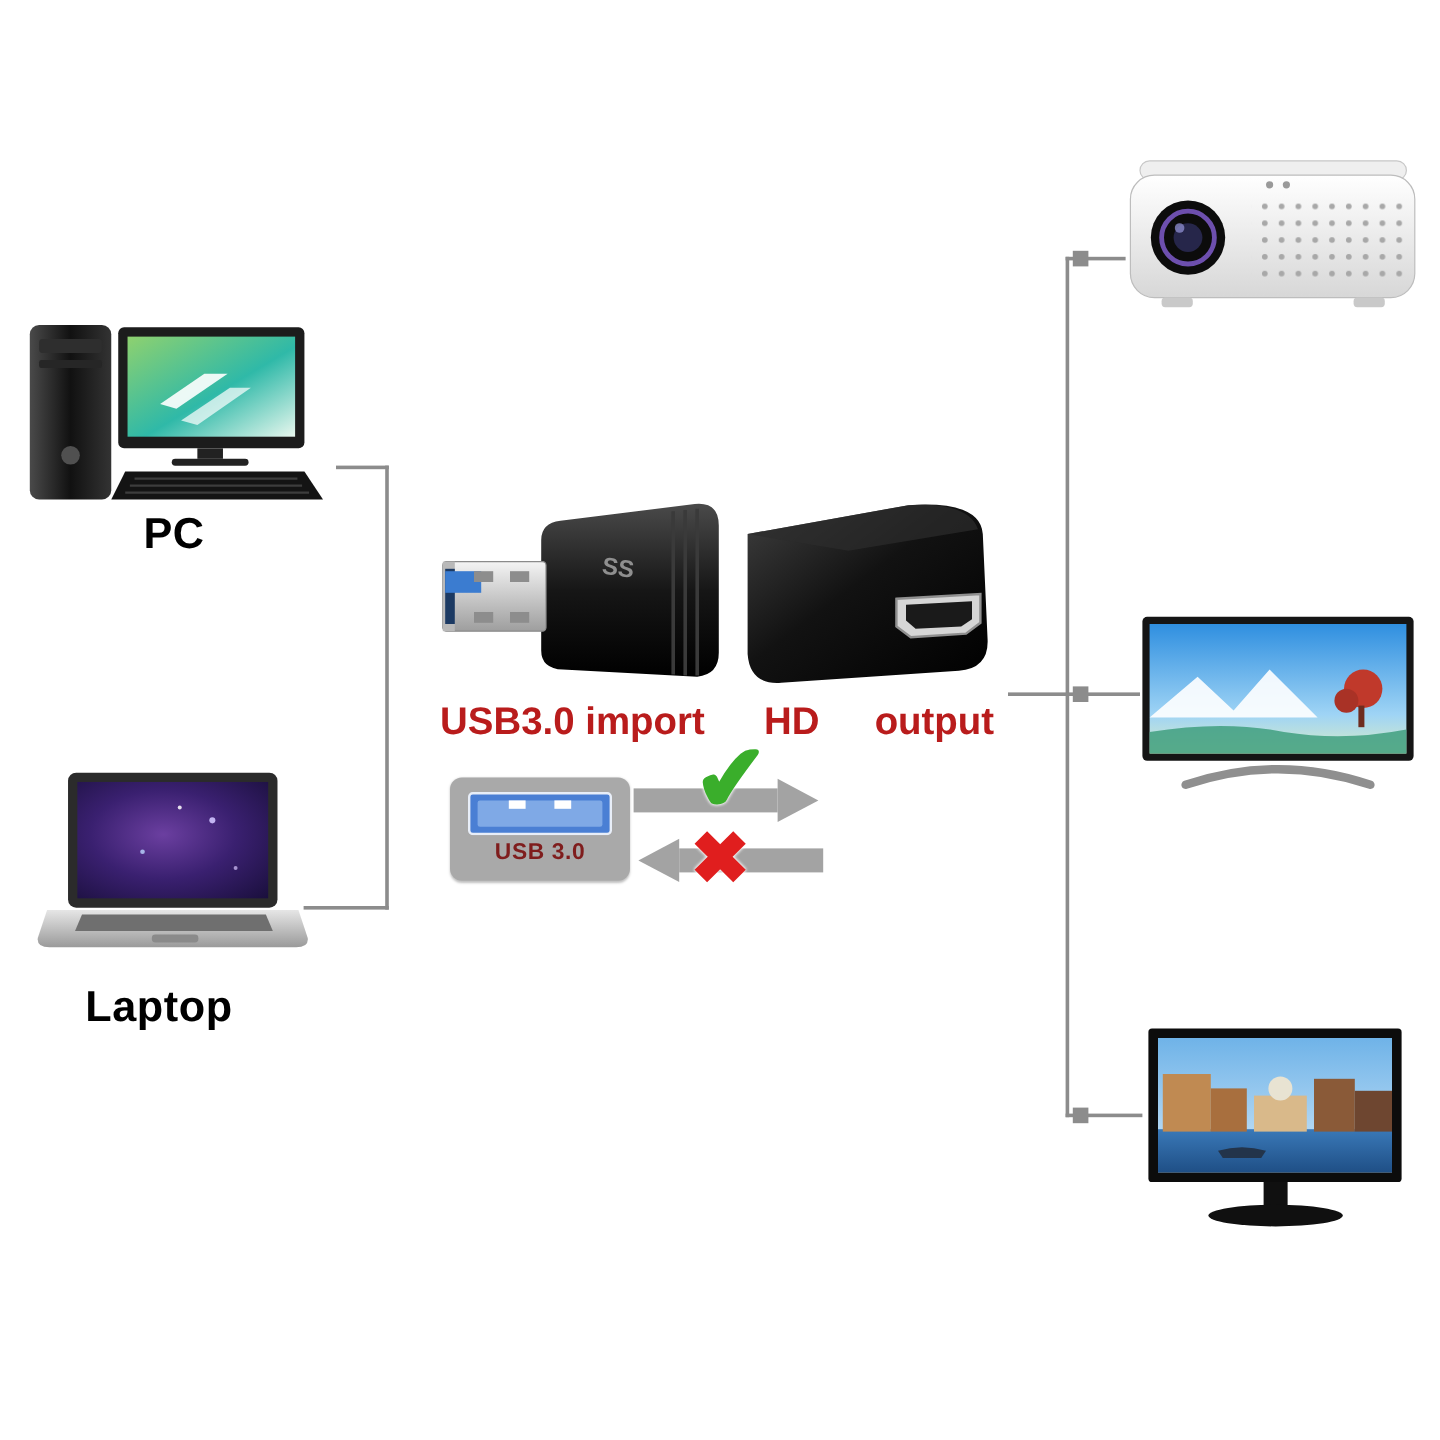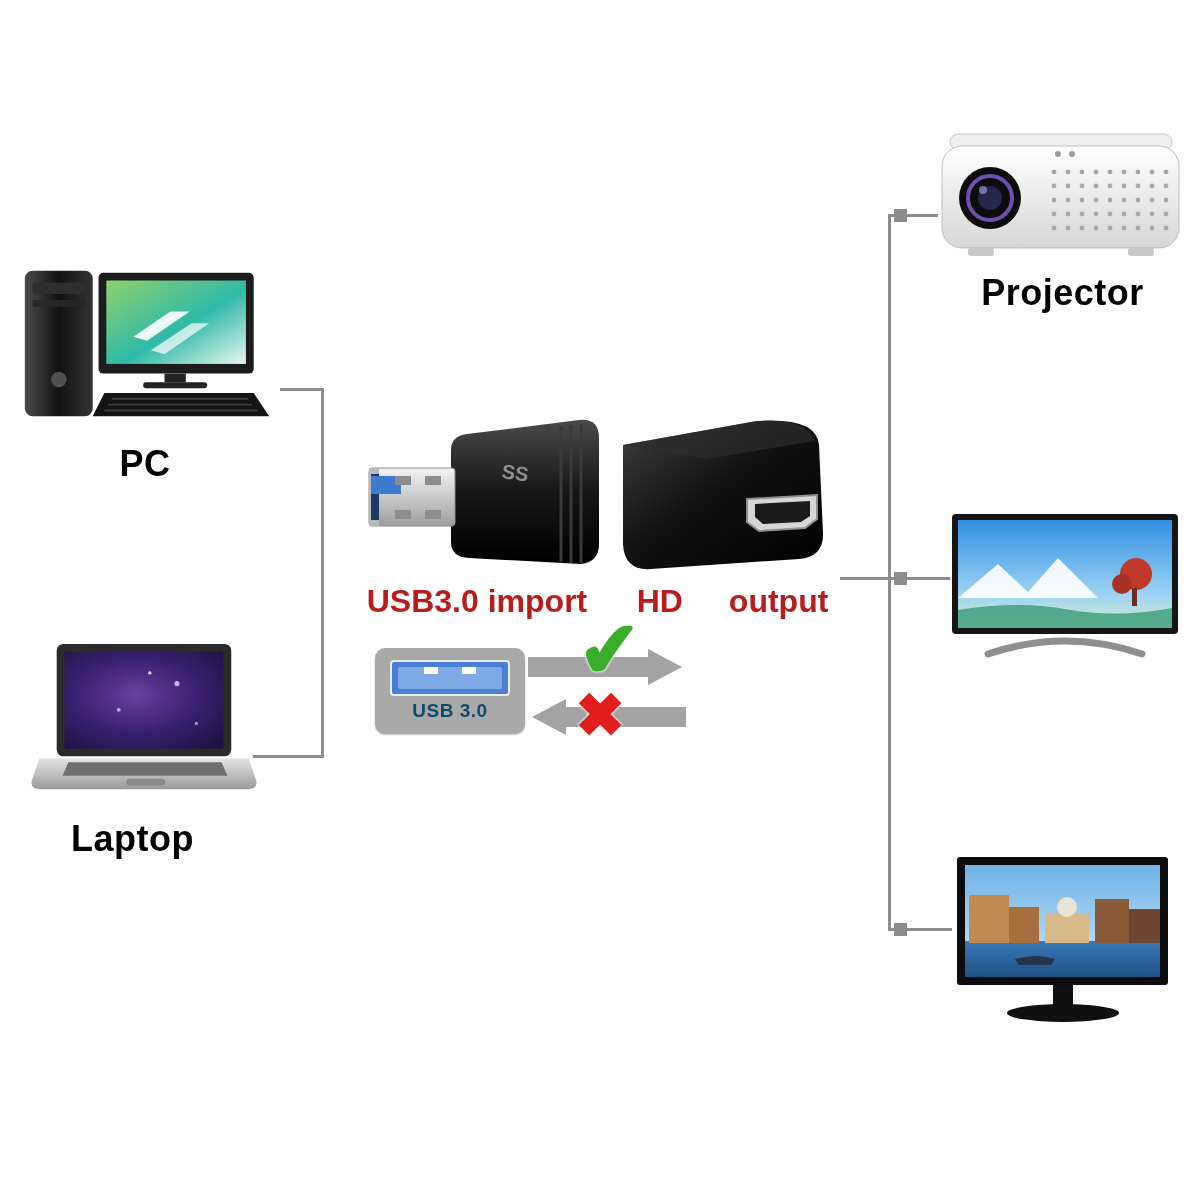--- a/index.html
+++ b/index.html
@@ -16,21 +16,21 @@
     position:absolute;font-weight:bold;font-size:32px;text-align:center;color:#b91c1c;
   }
   .hd-label{display:flex;justify-content:center;gap:46px;}
   .line{position:absolute;background:#8c8c8c;}
   .node-square{position:absolute;width:13px;height:13px;background:#8c8c8c;}
   .port-card{
     position:absolute;width:150px;height:86px;background:#a9a9a9;border-radius:10px;
     display:flex;flex-direction:column;align-items:center;justify-content:center;gap:4px;
     box-shadow:0 1px 2px rgba(0,0,0,0.25);
   }
-  .port-card .port-label{font-weight:bold;font-size:19px;color:#0c4a6e;letter-spacing:0.5px;}
+  .port-card .port-label{font-weight:bold;font-size:19px;color:#7f1d1d;letter-spacing:0.5px;}
   .arrow-bar{position:absolute;background:#a3a3a3;height:20px;}
   .arrow-head-right{
     position:absolute;width:0;height:0;
     border-top:18px solid transparent;border-bottom:18px solid transparent;
     border-left:34px solid #a3a3a3;
   }
   .arrow-head-left{
     position:absolute;width:0;height:0;
     border-top:18px solid transparent;border-bottom:18px solid transparent;
     border-right:34px solid #a3a3a3;
@@ -82,21 +82,21 @@
       <rect x="82" y="8" width="160" height="104" rx="5" fill="#1c1c1c"></rect>
       <rect x="90" y="16" width="144" height="86" fill="url(#pcScreen)"></rect>
       <path d="M132 78 L176 48 L156 48 L118 74 Z" fill="#ffffff" opacity="0.9"></path>
       <path d="M150 92 L196 60 L178 60 L136 88 Z" fill="#ffffff" opacity="0.7"></path>
       <rect x="150" y="112" width="22" height="9" fill="#222222"></rect>
       <rect x="128" y="121" width="66" height="6" rx="3" fill="#222222"></rect>
       <path d="M88 132 L242 132 L258 156 L76 156 Z" fill="#141414"></path>
       <path d="M96 138 L236 138 M92 144 L240 144 M88 150 L246 150" stroke="#3d3d3d" stroke-width="2" fill="none"></path>
     </svg>
   </div>
-  <div class="device-label" style="left:60px;top:443px;width:170px;">PC</div>
+  <div class="device-label" style="left:60px;top:424px;width:170px;">PC</div>
 
   <div class="abs" style="left:28px;top:640px;">
     <svg viewBox="0 0 230 165" width="230" height="160">
       <defs>
         <radialGradient id="lapScreen" cx="0.45" cy="0.45" r="0.85">
           <stop offset="0" stop-color="#6b3fa0"></stop>
             <stop offset="0.45" stop-color="#3a2070"></stop>
             <stop offset="1" stop-color="#140c33"></stop>
         </radialGradient>
         <linearGradient id="lapBase" x1="0" y1="0" x2="0" y2="1">
@@ -210,21 +210,20 @@
       <circle cx="52" cy="72" r="22" fill="none" stroke="#6d4fae" stroke-width="4"></circle>
       <circle cx="52" cy="72" r="12" fill="#26264a"></circle>
       <circle cx="45" cy="64" r="4" fill="#8888c8" opacity="0.8"></circle>
       <rect x="105" y="38" width="126" height="72" fill="url(#projDots)"></rect>
       <circle cx="120" cy="28" r="3" fill="#9a9a9a"></circle>
       <circle cx="134" cy="28" r="3" fill="#9a9a9a"></circle>
       <rect x="30" y="122" width="26" height="8" rx="3" fill="#c9c9c9"></rect>
       <rect x="190" y="122" width="26" height="8" rx="3" fill="#c9c9c9"></rect>
     </svg>
   </div>
-  <div class="device-label" style="left:950px;top:272px;width:225px;">Projector</div>
 
   <div class="abs" style="left:950px;top:512px;">
     <svg viewBox="0 0 230 150" width="230" height="150">
       <defs>
         <linearGradient id="tvSky" x1="0" y1="0" x2="0" y2="1">
           <stop offset="0" stop-color="#2f8fe0"></stop>
             <stop offset="0.7" stop-color="#9fd4f5"></stop>
             <stop offset="1" stop-color="#d8ecc8"></stop>
         </linearGradient>
       </defs>

